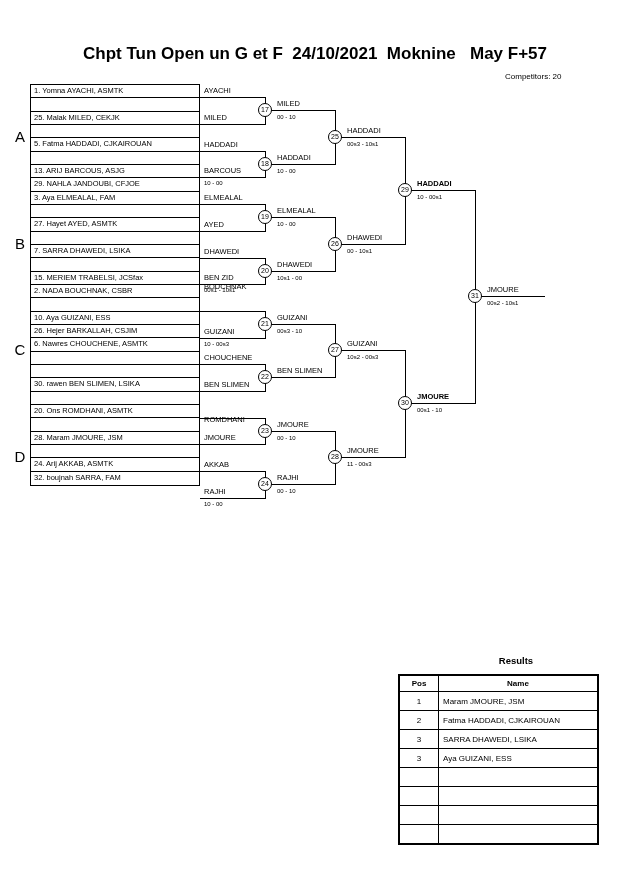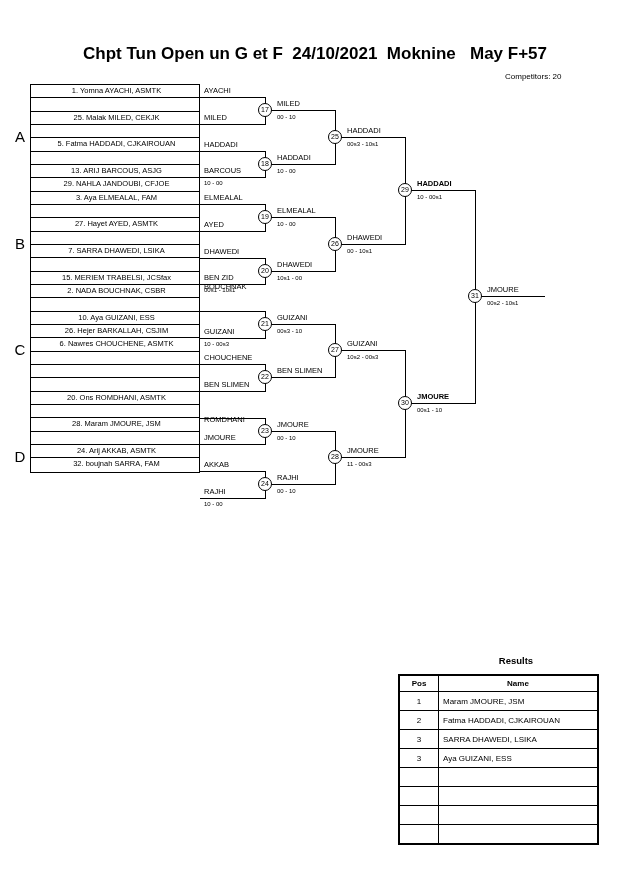--- a/index.html
+++ b/index.html
@@ -4,21 +4,21 @@
 <style>
   html,body{margin:0;padding:0;background:#fff;}
   #canvas{position:relative;width:630px;height:891px;background:#fff;
           font-family:"Liberation Sans", sans-serif;color:#000;overflow:hidden;}
   #title{position:absolute;left:0;top:44px;width:630px;text-align:center;
          font-size:17px;font-weight:bold;white-space:pre;}
   #competitors{position:absolute;left:505px;top:72px;font-size:8px;}
   .group{position:absolute;left:10px;width:20px;text-align:center;font-size:15px;}
   #seed-stack{position:absolute;left:30px;top:84px;width:170px;border:1px solid #000;box-sizing:border-box;}
   .slot{height:13.34px;box-sizing:border-box;border-bottom:1px solid #000;
-        font-size:7.5px;line-height:12.5px;padding-left:3px;white-space:nowrap;overflow:hidden;text-align:center;}
+        font-size:7.5px;line-height:12.5px;padding-left:3px;white-space:nowrap;overflow:hidden;}
   .slot:last-child{border-bottom:none;}
   .hl{position:absolute;height:1px;background:#000;}
   .vl{position:absolute;width:1px;background:#000;}
   .nm{position:absolute;font-size:7.5px;white-space:nowrap;line-height:10px;}
   .nm.bold{font-weight:bold;}
   .sc{position:absolute;font-size:6px;white-space:nowrap;line-height:8px;}
   .circ{position:absolute;width:12px;height:12px;border:1px solid #000;border-radius:50%;
         background:#fff;font-size:7px;line-height:12px;text-align:center;z-index:3;}
   #results-title{position:absolute;left:418px;top:655px;width:196px;text-align:center;
                  font-size:9.5px;font-weight:bold;}
@@ -60,20 +60,21 @@
     <div class="slot">7. SARRA DHAWEDI, LSIKA</div>
     <div class="slot"></div>
     <div class="slot">15. MERIEM TRABELSI, JCSfax</div>
     <div class="slot">2. NADA BOUCHNAK, CSBR</div>
     <div class="slot"></div>
     <div class="slot">10. Aya GUIZANI, ESS</div>
     <div class="slot">26. Hejer BARKALLAH, CSJIM</div>
     <div class="slot">6. Nawres CHOUCHENE, ASMTK</div>
     <div class="slot"></div>
     <div class="slot"></div>
+    <div class="slot">30. rawen BEN SLIMEN, LSIKA</div>
     <div class="slot"></div>
     <div class="slot">20. Ons ROMDHANI, ASMTK</div>
     <div class="slot"></div>
     <div class="slot">28. Maram JMOURE, JSM</div>
     <div class="slot"></div>
     <div class="slot">24. Arij AKKAB, ASMTK</div>
     <div class="slot">32. boujnah SARRA, FAM</div>
   </div>
 
   <div class="hl" style="left:200px;top:97px;width:65px;"></div>

